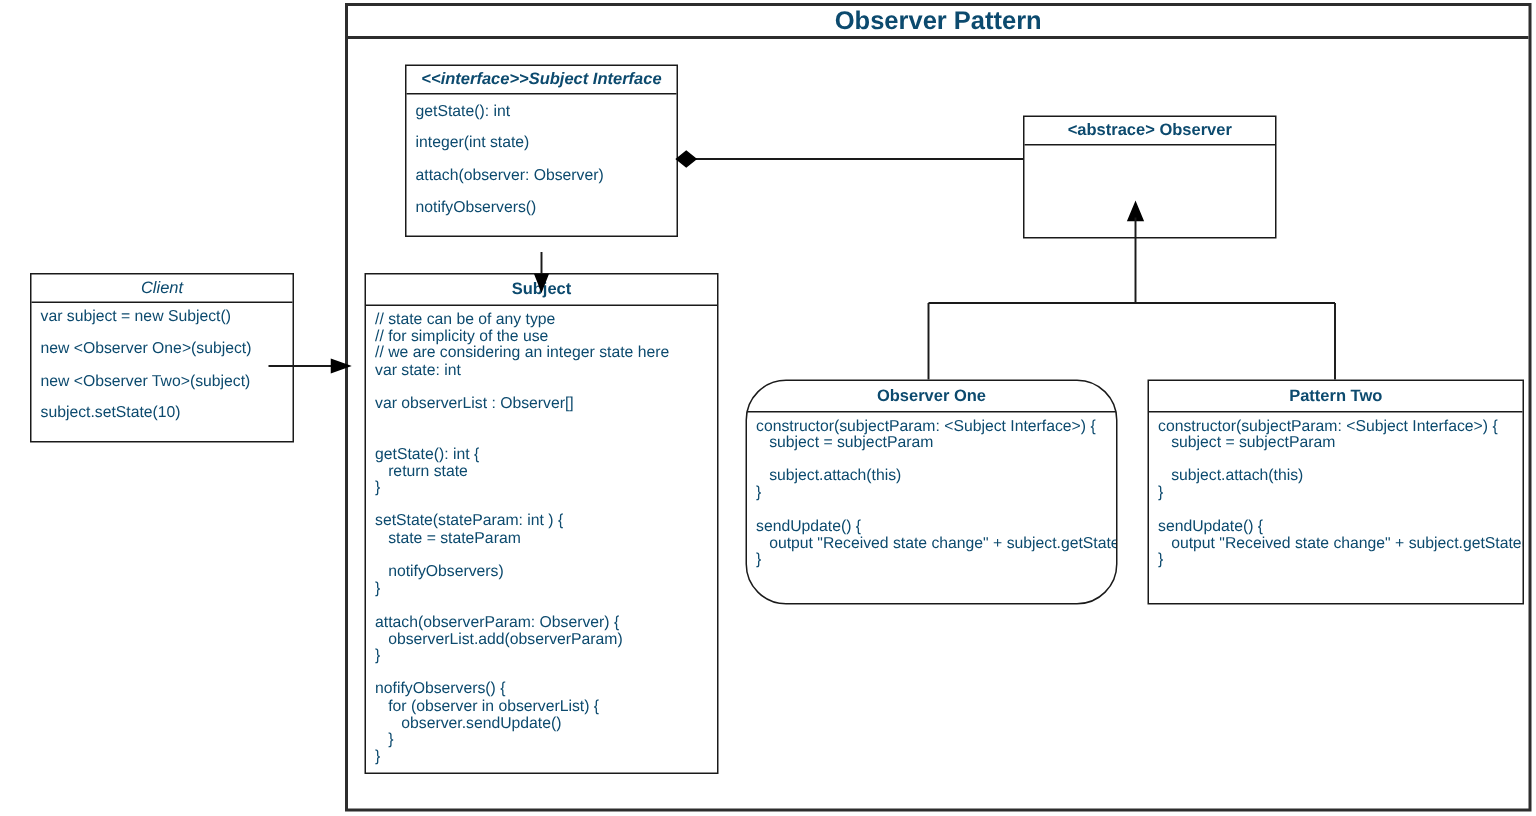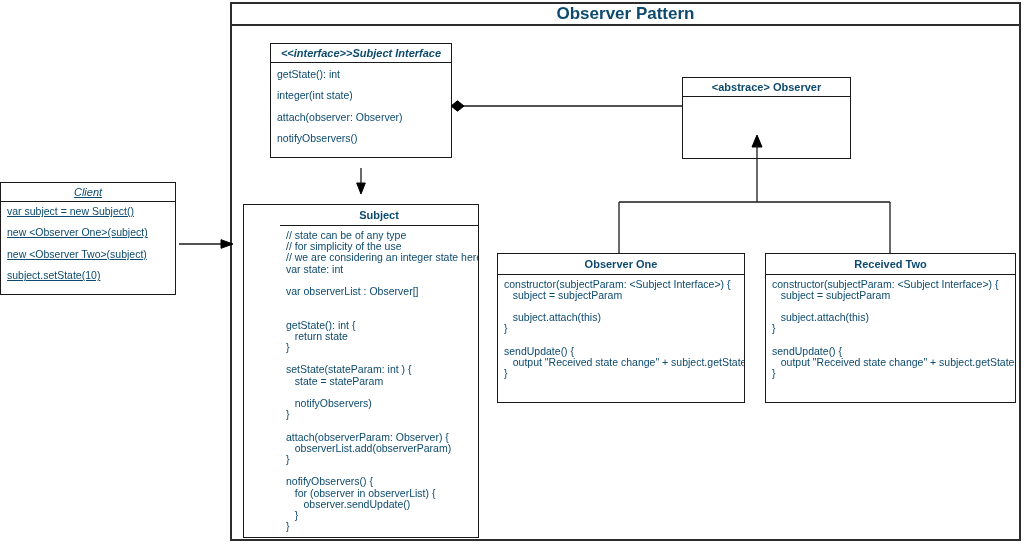--- a/index.html
+++ b/index.html
@@ -20,36 +20,36 @@
     box-sizing:border-box;
   }
   .uml-header {
     border-bottom:1px solid #1a1a1a; text-align:center;
     font-weight:bold; font-size:11px; padding:3px 2px 3px 2px;
   }
   .uml-body {
     margin:0; padding:5px 2px 0 6px; font-family:"Liberation Sans", sans-serif;
     font-size:10.5px; line-height:11.2px; white-space:pre; overflow:hidden;
   }
-  .client { left:0;   top:182px; width:176px; height:113px;text-decoration:underline; }
+  .client { left:20px;   top:182px; width:176px; height:113px; }
   .client .uml-header { font-weight:400; font-style:italic; }
   .client .uml-body { line-height:10.7px; padding-top:4px; }
 
   .subject-interface { left:270px; top:43px; width:182px; height:115px; }
   .subject-interface .uml-header { font-style:italic; }
   .subject-interface .uml-body { line-height:10.7px; padding-top:6px; }
 
   .observer-abstract { left:682px; top:53px; width:169px; height:82px;margin-top:24px; }
   .observer-abstract .uml-body { line-height:10.6px; padding-top:4px; }
 
-  .subject { left:243px; top:204px; width:236px; height:334px;padding-left:36px; }
+  .subject { left:243px; top:182px; width:236px; height:334px; }
   .subject .uml-header { padding:4px 2px; }
   .subject .uml-body { padding-top:4px; }
 
-  .observer-one { left:497px; top:253px; width:248px; height:150px; }
+  .observer-one { left:497px; top:253px; width:248px; height:150px;border-radius:27px; }
   .observer-two { left:765px; top:253px; width:251px; height:150px; }
   .observer-one .uml-header, .observer-two .uml-header { padding:4px 2px; }
   .observer-one .uml-body, .observer-two .uml-body { line-height:11.1px; padding-top:4px; }
 
   .connectors { position:absolute; left:0; top:0; z-index:5; pointer-events:none; }
   .connectors line { stroke:#1a1a1a; stroke-width:1.3; }
   .connectors polygon { fill:#000000; stroke:#000000; }
 </style>
 </head>
 <body>
@@ -124,21 +124,21 @@
 
    subject.attach(this)
 }
 
 sendUpdate() {
    output "Received state change" + subject.getState()
 }</pre>
   </div>
 
   <div class="uml observer-two">
-    <div class="uml-header">Received Two</div>
+    <div class="uml-header">Pattern Two</div>
     <pre class="uml-body">constructor(subjectParam: &lt;Subject Interface&gt;) {
    subject = subjectParam
 
    subject.attach(this)
 }
 
 sendUpdate() {
    output "Received state change" + subject.getState()
 }</pre>
   </div>

